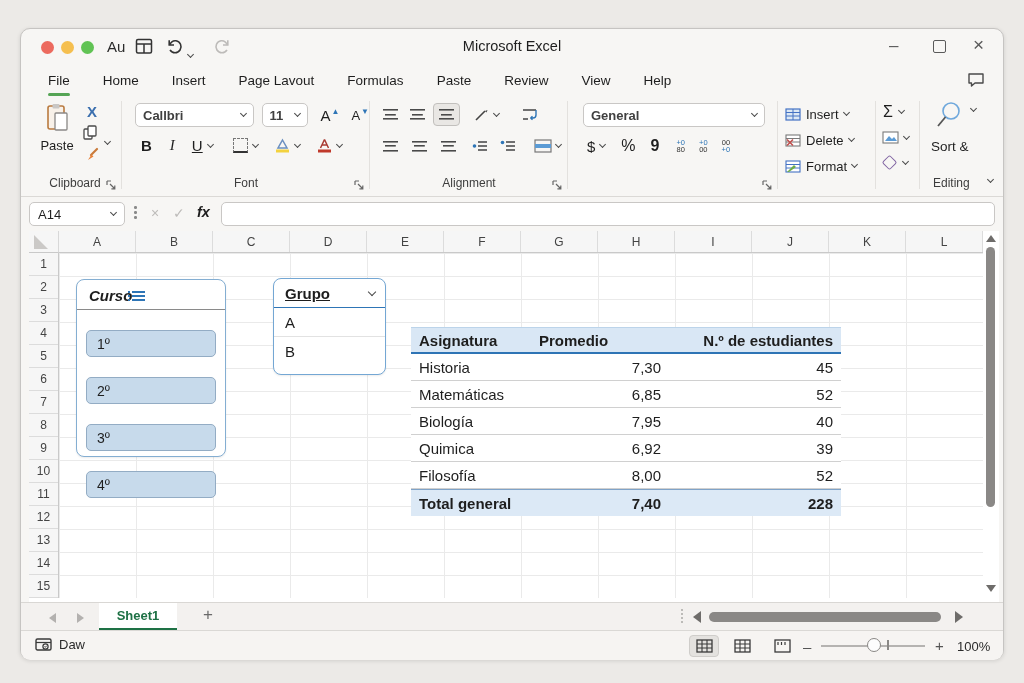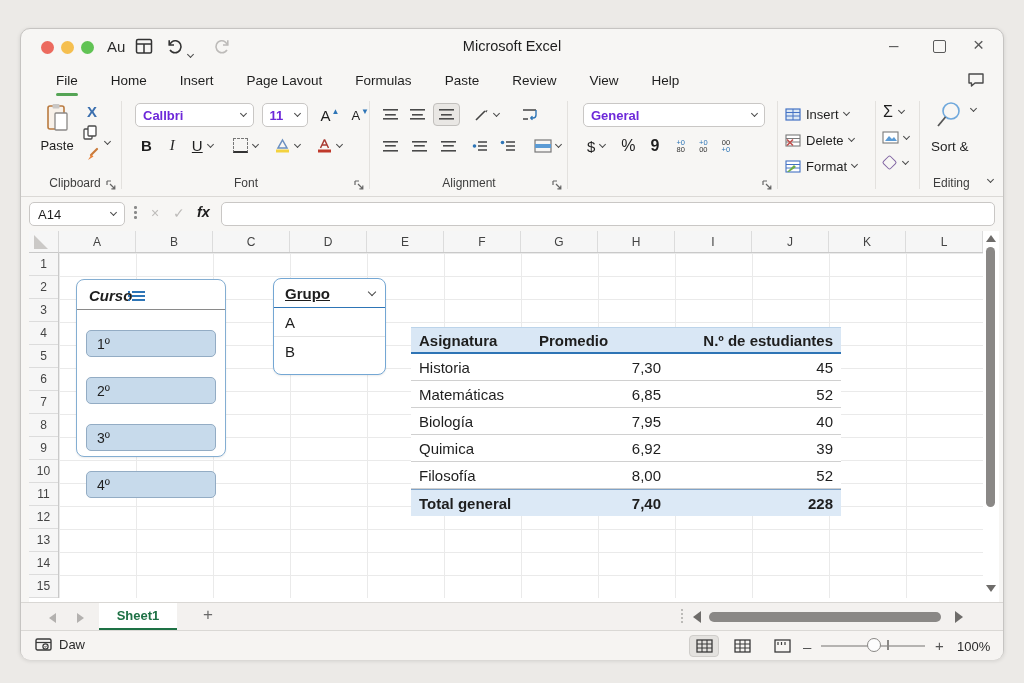--- a/index.html
+++ b/index.html
@@ -14,32 +14,32 @@
   .titlebar { position:absolute; left:0; top:0; right:0; height:36px; }
   .traffic { position:absolute; top:12px; width:13px; height:13px; border-radius:50%; }
   .t-red{ left:20px; background:#EC6A5E; } .t-yellow{ left:40px; background:#F5BF4F; } .t-green{ left:60px; background:#61C354; }
   .au { position:absolute; left:86px; top:9px; font-size:15px; color:#2b2b2b; }
   .tb-ic { position:absolute; top:9px; }
   .tb-title { position:absolute; left:0; right:0; top:9px; text-align:center; font-size:14.5px; color:#1e1e1e; }
   .winctl { position:absolute; top:7px; font-size:17px; color:#5a5a5a; line-height:20px; }
   .maxbox { position:absolute; top:11px; width:13px; height:13px; border:1.6px solid #5a5a5a; border-radius:2px; }
 
   
-  .menubar { position:absolute; left:0; top:36px; right:0; height:30px; display:flex; align-items:center; gap:33px; padding-left:35px; font-size:13.5px;text-align:center; }
+  .menubar { position:absolute; left:0; top:36px; right:0; height:30px; display:flex; align-items:center; gap:33px; padding-left:27px; font-size:13.5px;text-align:center; }
   .menu-item { position:relative; color:#1e1e1e; }
   .menu-item.active::after { content:""; position:absolute; left:0; bottom:-8px; width:22px; height:3px; border-radius:2px; background:#55A455; }
   .comment-ic { position:absolute; right:18px; top:43px; }
 
   
   .ribbon { position:absolute; left:0; top:66px; right:0; height:102px; border-bottom:1px solid #DBD9D6; }
   .rsep { position:absolute; top:6px; height:88px; width:1px; background:#E3E1DE; }
   .rgroup { position:absolute; top:0; height:100px; }
   .glabel { position:absolute; bottom:5px; left:0; right:0; text-align:center; font-size:12px; color:#3d3d3d; }
   .launcher { position:absolute; bottom:5px; right:5px; }
-  .combo { background:#fff; border:1px solid #C9C7C5; border-radius:5px; height:24px; display:flex; align-items:center; padding:0 7px; font-size:13px; font-weight:bold; color:#6d28d9; justify-content:space-between; }
+  .combo { background:#fff; border:1px solid #C9C7C5; border-radius:5px; height:24px; display:flex; align-items:center; padding:0 7px; font-size:13px; font-weight:bold; color:#404040; justify-content:space-between; }
   .chv { display:inline-block; width:6px; height:6px; border-right:1.5px solid #4a4a4a; border-bottom:1.5px solid #4a4a4a; transform:rotate(45deg); margin-top:-3px; }
   .chv.sm { width:5px; height:5px; }
   .rrow { position:absolute; left:0; right:0; display:flex; align-items:center; }
   .rbtn { display:flex; align-items:center; justify-content:center; }
   .lines3 { width:15px; height:11px;
     background: linear-gradient(#4a4a4a 0 0) top/100% 1.6px no-repeat,
                 linear-gradient(#4a4a4a 0 0) center/72% 1.6px no-repeat,
                 linear-gradient(#4a4a4a 0 0) bottom/100% 1.6px no-repeat; }
   .selbox { border:1px solid #C2C0BD; background:#E9E7E4; border-radius:4px; padding:5px; }
   .dec-ic { display:flex; flex-direction:column; align-items:center; line-height:7px; font-size:7.5px; color:#333; }

